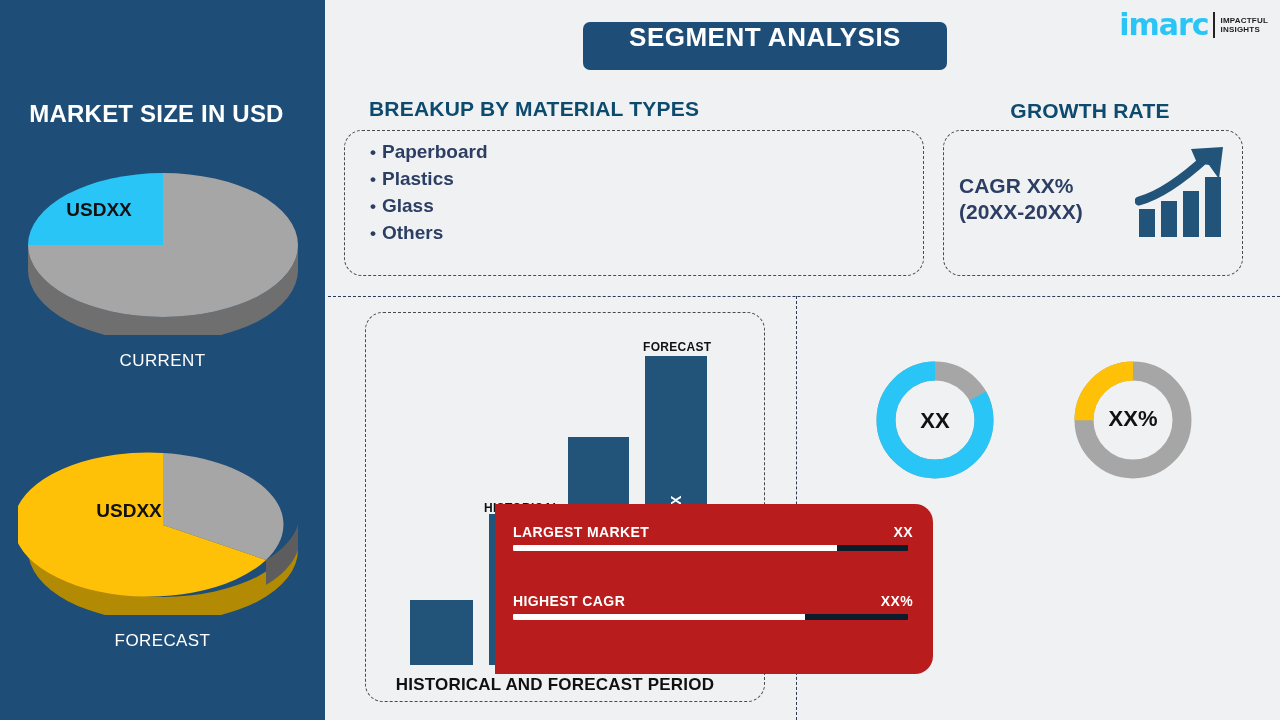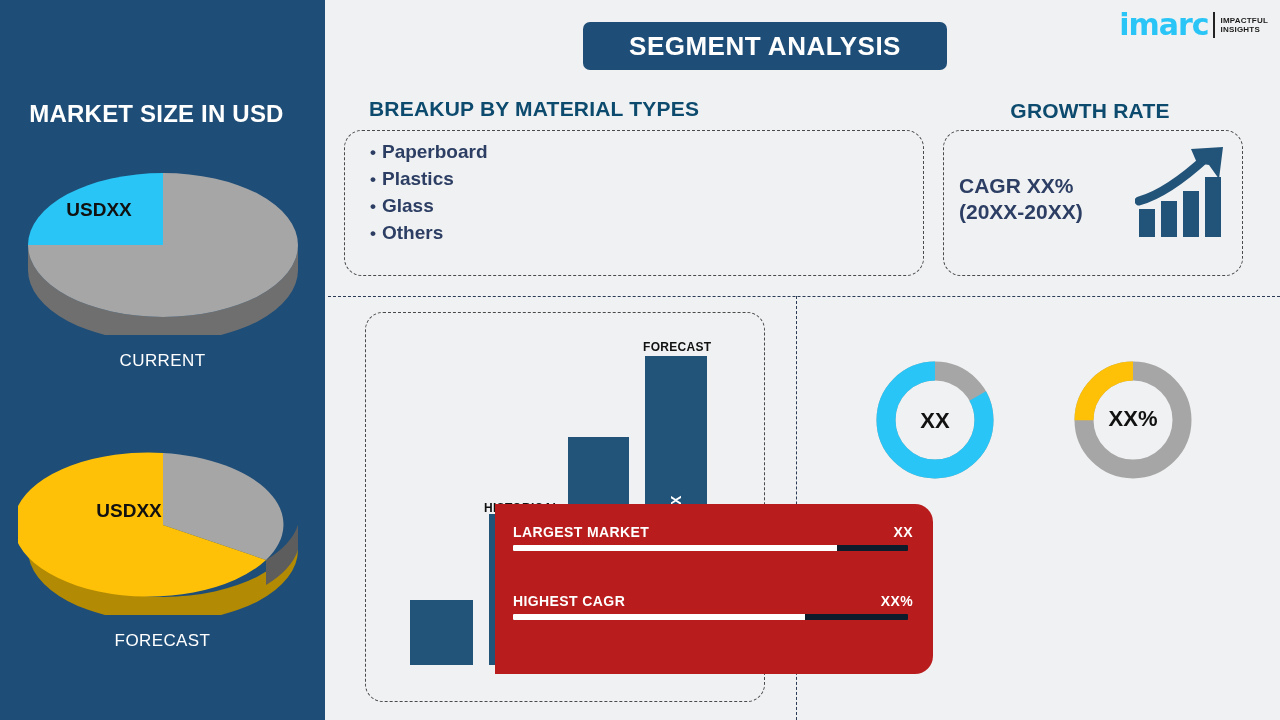--- a/index.html
+++ b/index.html
@@ -35,21 +35,21 @@
   }
 
   
   .stage { position:absolute; left:325px; top:0; width:955px; height:720px; background:#f0f1f2; }
 
   
   .header-band { position:absolute; left:0; top:0; width:955px; height:92px; }
   .title-pill {
     position:absolute; left:258px; top:22px; width:364px; height:48px;
     background:#1e4d77; border-radius:7px;
-    display:flex; align-items:center; justify-content:center;
+    display:flex; justify-content:center;
   }
   .title-pill span {
     color:#ffffff; font-size:26px; font-weight:bold; letter-spacing:.5px;
   }
   .logo { position:absolute; right:12px; top:10px; display:flex; align-items:center; }
   .logo-mark { font-size:30px; font-weight:bold; color:#29c5f6; line-height:1;
                letter-spacing:-1px; font-family:"DejaVu Sans", sans-serif; }
   .logo-bar { width:2px; height:26px; background:#222; margin:0 6px 0 4px; }
   .logo-tag { display:flex; flex-direction:column; line-height:1.15; }
   .logo-tag span { font-size:8px; font-weight:bold; color:#1c1c1c; letter-spacing:.2px; }
@@ -239,20 +239,21 @@
       <div class="bar-vtext" style="left:-27px; top:60px; width:116px; text-align:center;">20XX-20XX</div>
     </div>
 
     <div class="bar" style="left:568px; top:437px; width:61px; height:228px;"></div>
 
     <div class="barlbl-top" style="left:643px; top:340px;">FORECAST</div>
     <div class="bar" style="left:645px; top:356px; width:62px; height:309px;">
       <div class="bar-vtext" style="left:-27px; top:170px; width:116px; text-align:center;">20XX-20XX</div>
     </div>
 
+    <div class="bar-axis-label" style="left:365px; top:675px; width:380px;">HISTORICAL AND FORECAST PERIOD</div>
   </div>
 
   <svg class="donut" style="left:861px; top:346px;" width="148" height="148" viewBox="0 0 148 148">
     <circle cx="74" cy="74" r="49" fill="none" stroke="#a6a6a6" stroke-width="19"></circle>
 
     <circle cx="74" cy="74" r="49" fill="none" stroke="#29c5f6" stroke-width="19" stroke-dasharray="255.6 52.2" transform="rotate(-90 74 74) scale(1,-1) translate(0,-148)"></circle>
   </svg>
   <div class="donut-center" style="left:875px; top:408px; width:120px;">XX</div>
 
   <svg class="donut" style="left:1059px; top:346px;" width="148" height="148" viewBox="0 0 148 148">

